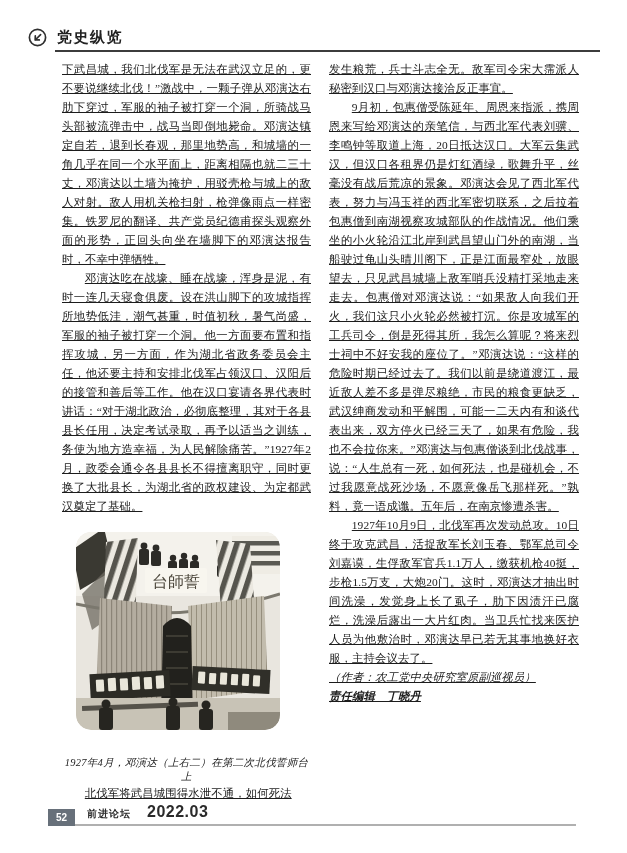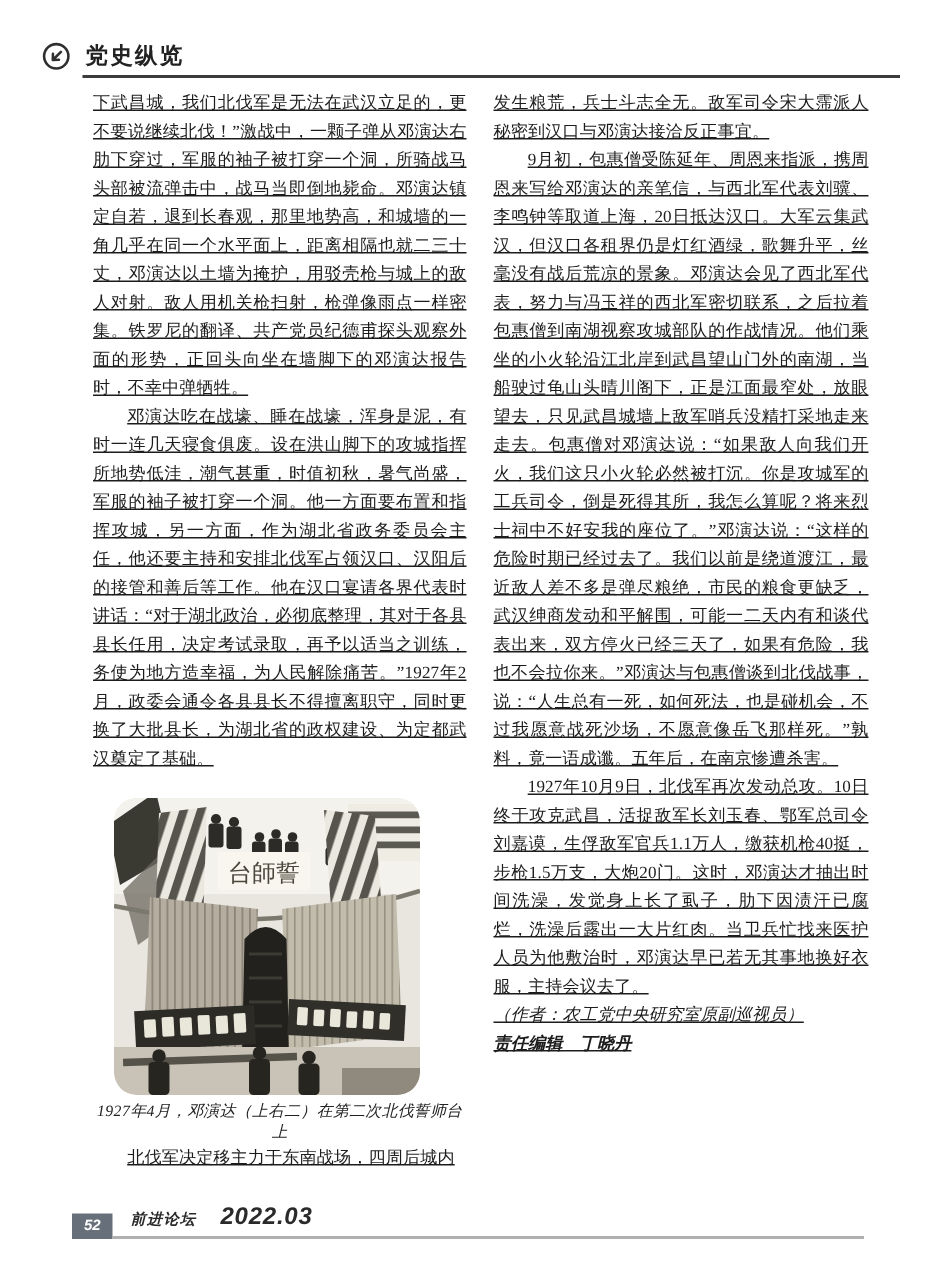--- a/index.html
+++ b/index.html
@@ -25,36 +25,36 @@
   .col p{
     margin:0;font-size:11.4px;line-height:19px;text-align:justify;
     text-justify:inter-ideograph;letter-spacing:0.1px;text-decoration:underline;
   }
   .indent{text-indent:2em;}
 
   
   .photo-wrap{margin:16px 0 0 14px;width:190px;}
   .photo{width:204px;height:198px;border-radius:15px;overflow:hidden;display:block;}
   .caption{
-    font-size:10.5px;line-height:14px;margin:5px 0 0 -14px;width:249px;
+    font-size:10.5px;line-height:14px;margin:26px 0 0 -14px;width:249px;
     text-align:center;font-style:italic;letter-spacing:0.3px;color:#222;
   }
   .after-photo{margin-top:15px;}
 
   .author-note{
     margin-top:2px;text-align:right;font-style:italic;font-size:11px;
     letter-spacing:0.8px;
   }
   .editor-credit{
     margin-top:35px;text-align:right;font-style:italic;font-weight:bold;
     font-size:11.5px;letter-spacing:1px;
   }
 
   
-  .footer{position:absolute;left:48px;right:51px;bottom:27px;display:flex;align-items:flex-end;font-style:italic;}
+  .footer{position:absolute;left:48px;right:51px;bottom:27px;display:flex;align-items:flex-end;}
   .page-badge{
     width:27px;height:17px;background:#67707a;color:#fff;
     font-family:"Liberation Sans","DejaVu Sans",sans-serif;font-weight:bold;font-size:10px;
     display:flex;align-items:center;justify-content:center;flex:0 0 auto;
   }
   .footer-rest{
     flex:1;border-bottom:2.2px solid #b0b0b0;padding:0 0 3px 12px;
     display:flex;align-items:baseline;
   }
   .journal-name{
@@ -181,21 +181,21 @@
               <rect x="90" y="174" width="14" height="24" rx="3"></rect>
             <circle cx="130" cy="173" r="4.5"></circle>
               <rect x="123" y="177" width="14" height="21" rx="3"></rect>
             <rect x="152" y="180" width="52" height="18" fill="#8f8a7d"></rect>
           </g>
         </g>
       </svg>
       <div class="caption">1927年4月，邓演达（上右二）在第二次北伐誓师台上</div>
     </div>
 
-    <p class="indent after-photo">北伐军决定移主力于东南战场，四周后城内</p>
+    <p class="indent after-photo">北伐军将武昌城围得水泄不通，如何死法</p>
   </div>
 
   <div class="col col-right">
     <p>发生粮荒，兵士斗志全无。敌军司令宋大霈派人秘密到汉口与邓演达接洽反正事宜。</p>
     <p class="indent">9月初，包惠僧受陈延年、周恩来指派，携周恩来写给邓演达的亲笔信，与西北军代表刘骥、李鸣钟等取道上海，20日抵达汉口。大军云集武汉，但汉口各租界仍是灯红酒绿，歌舞升平，丝毫没有战后荒凉的景象。邓演达会见了西北军代表，努力与冯玉祥的西北军密切联系，之后拉着包惠僧到南湖视察攻城部队的作战情况。他们乘坐的小火轮沿江北岸到武昌望山门外的南湖，当船驶过龟山头晴川阁下，正是江面最窄处，放眼望去，只见武昌城墙上敌军哨兵没精打采地走来走去。包惠僧对邓演达说：“如果敌人向我们开火，我们这只小火轮必然被打沉。你是攻城军的工兵司令，倒是死得其所，我怎么算呢？将来烈士祠中不好安我的座位了。”邓演达说：“这样的危险时期已经过去了。我们以前是绕道渡江，最近敌人差不多是弹尽粮绝，市民的粮食更缺乏，武汉绅商发动和平解围，可能一二天内有和谈代表出来，双方停火已经三天了，如果有危险，我也不会拉你来。”邓演达与包惠僧谈到北伐战事，说：“人生总有一死，如何死法，也是碰机会，不过我愿意战死沙场，不愿意像岳飞那样死。”孰料，竟一语成谶。五年后，在南京惨遭杀害。</p>
     <p class="indent">1927年10月9日，北伐军再次发动总攻。10日终于攻克武昌，活捉敌军长刘玉春、鄂军总司令刘嘉谟，生俘敌军官兵1.1万人，缴获机枪40挺，步枪1.5万支，大炮20门。这时，邓演达才抽出时间洗澡，发觉身上长了虱子，肋下因渍汗已腐烂，洗澡后露出一大片红肉。当卫兵忙找来医护人员为他敷治时，邓演达早已若无其事地换好衣服，主持会议去了。</p>
     <p class="author-note">（作者：农工党中央研究室原副巡视员）</p>
     <p class="editor-credit">责任编辑　丁晓丹</p>
   </div>
 

